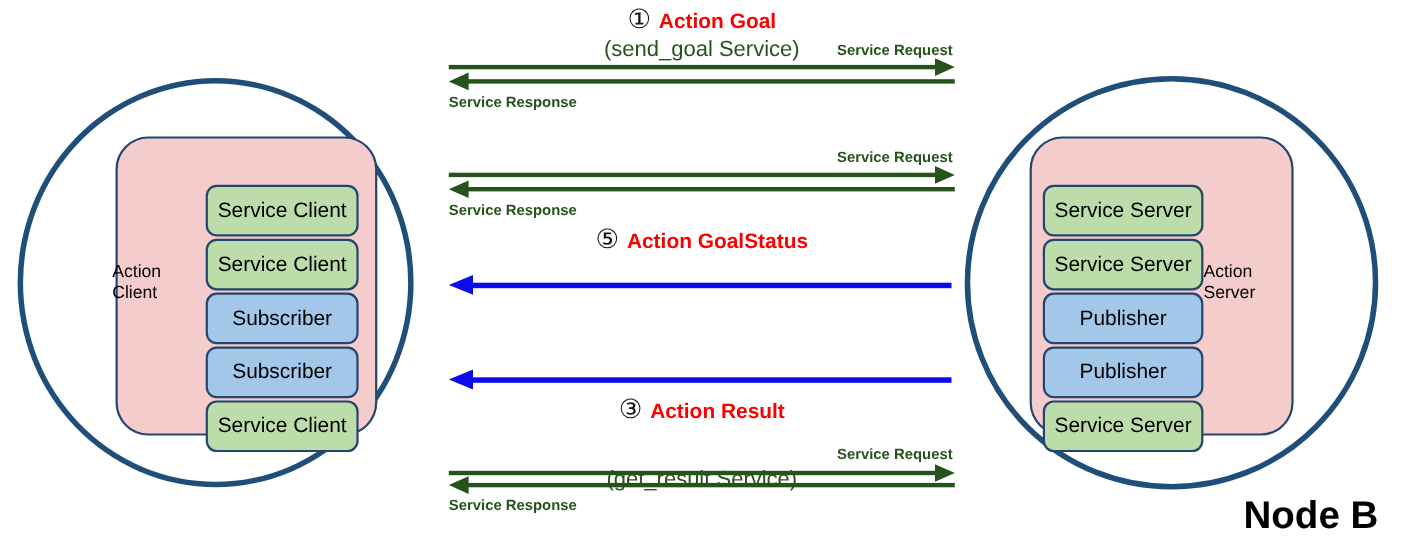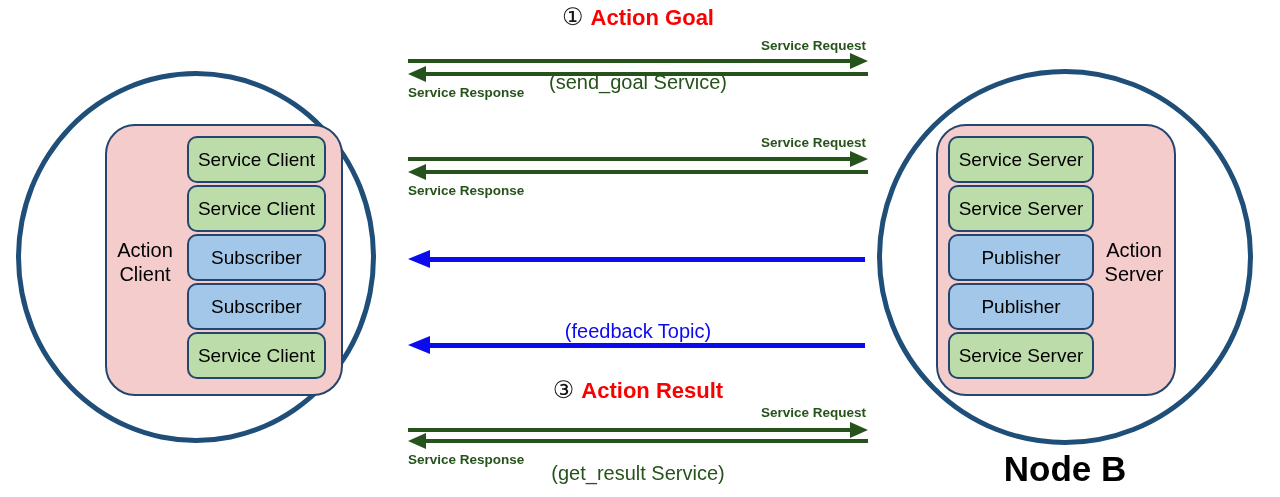--- a/index.html
+++ b/index.html
@@ -8,41 +8,41 @@
     font-family:"Liberation Sans","DejaVu Sans",sans-serif;color:#000;
   }
   
   .circle{position:absolute;border:5px solid var(--circle-navy,#1f4e79);border-radius:50%;}
   .circle-a{left:16px;top:71px;width:350px;height:362px;}
   .circle-b{left:877px;top:69px;width:366px;height:366px;}
   .container-rect{position:absolute;background:var(--container-pink,#f4cccc);
     border:2px solid var(--shape-border,#24456e);border-radius:30px;}
   .rect-a{left:105px;top:124px;width:234px;height:268px;}
   .rect-b{left:936px;top:124px;width:236px;height:268px;}
-  .role-label{position:absolute;font-size:20px;line-height:1.2;text-align:center;white-space:pre-line;}
+  .role-label{position:absolute;font-size:16px;line-height:1.2;text-align:left;white-space:pre-line;}
   .role-a{left:102px;top:238px;width:86px;}
   .role-b{left:1094px;top:238px;width:80px;}
-  .comp-col{position:absolute;display:flex;flex-direction:column;gap:2px;}
+  .comp-col{position:absolute;display:flex;flex-direction:column;gap:2px;margin-top:32px;}
   .col-a{left:187px;top:136px;width:139px;}
   .col-b{left:948px;top:136px;width:146px;}
   .comp{height:43px;border:2px solid var(--shape-border,#24456e);border-radius:10px;
     display:flex;align-items:center;justify-content:center;font-size:19px;}
   .comp.service{background:var(--service-box-green,#bcdcaa);}
   .comp.topic{background:var(--topic-box-blue,#a2c7e8);}
   .node-name{position:absolute;font-size:35px;font-weight:bold;text-align:center;}
   .name-a{left:16px;top:449px;width:360px;}
-  .name-b{left:877px;top:449px;width:376px;}
+  .name-b{left:877px;top:449px;width:376px;text-align:right;}
   
   .mid{position:absolute;left:408px;top:0;width:460px;height:497px;}
   .grp{position:absolute;inset:0;}
   .title-row{position:absolute;left:0;right:0;text-align:center;line-height:30px;white-space:nowrap;}
   .num{font-size:24px;color:#151515;font-family:"DejaVu Sans","Liberation Sans",sans-serif;margin-right:7px;}
-  .ttl{font-size:22px;font-weight:bold;color:var(--title-red,#fb0000);}
+  .ttl{font-size:19px;font-weight:bold;color:var(--title-red,#fb0000);}
   .sub{position:absolute;left:0;right:0;text-align:center;font-size:20px;line-height:23px;}
-  .sub.service{color:var(--service-green,#26521b);margin-top:37px;}
+  .sub.service{color:var(--service-green,#26521b);}
   .sub.topic{color:var(--topic-blue,#0b0bee);}
   .sr-label{position:absolute;font-size:13.5px;font-weight:bold;color:var(--service-green,#26521b);line-height:15px;}
   .arrow{position:absolute;left:0;right:0;height:16px;}
   .arrow.tall{height:18px;}
   .line{position:absolute;height:4px;background:var(--service-green,#26521b);}
   .line.blue{height:5px;background:var(--topic-blue,#0b0bee);}
   .head-r{position:absolute;right:0;top:0;width:0;height:0;
     border-top:8px solid transparent;border-bottom:8px solid transparent;
     border-left:18px solid var(--service-green,#26521b);}
   .head-l{position:absolute;left:0;top:0;width:0;height:0;
@@ -107,36 +107,38 @@
         <div class="head-r"></div>
       </div>
       <div class="arrow" style="top:164px">
         <div class="line" style="left:15px;right:0;top:6px"></div>
         <div class="head-l"></div>
       </div>
       <div class="sr-label" style="top:183px;left:0">Service Response</div>
     </div>
 
     <div class="grp">
+      <div class="title-row" style="top:202px">
+        <span class="num">⑤</span><span class="ttl">Action GoalStatus</span>
+      </div>
       <div class="arrow tall" style="top:250px">
         <div class="line blue" style="left:18px;right:3px;top:7px"></div>
         <div class="head-l blue"></div>
       </div>
     </div>
 
     <div class="grp">
-      <div class="sub topic" style="top:320px">(feedback Topic)</div>
       <div class="arrow tall" style="top:336px">
         <div class="line blue" style="left:18px;right:3px;top:7px"></div>
         <div class="head-l blue"></div>
       </div>
     </div>
 
     <div class="grp">
-      <div class="title-row" style="top:375px">
+      <div class="title-row" style="top:357px">
         <span class="num">③</span><span class="ttl">Action Result</span>
       </div>
       <div class="sub service" style="top:425px">(get_result Service)</div>
       <div class="sr-label" style="top:405px;right:2px">Service Request</div>
       <div class="arrow" style="top:422px">
         <div class="line" style="left:0;right:15px;top:6px"></div>
         <div class="head-r"></div>
       </div>
       <div class="arrow" style="top:433px">
         <div class="line" style="left:15px;right:0;top:6px"></div>

